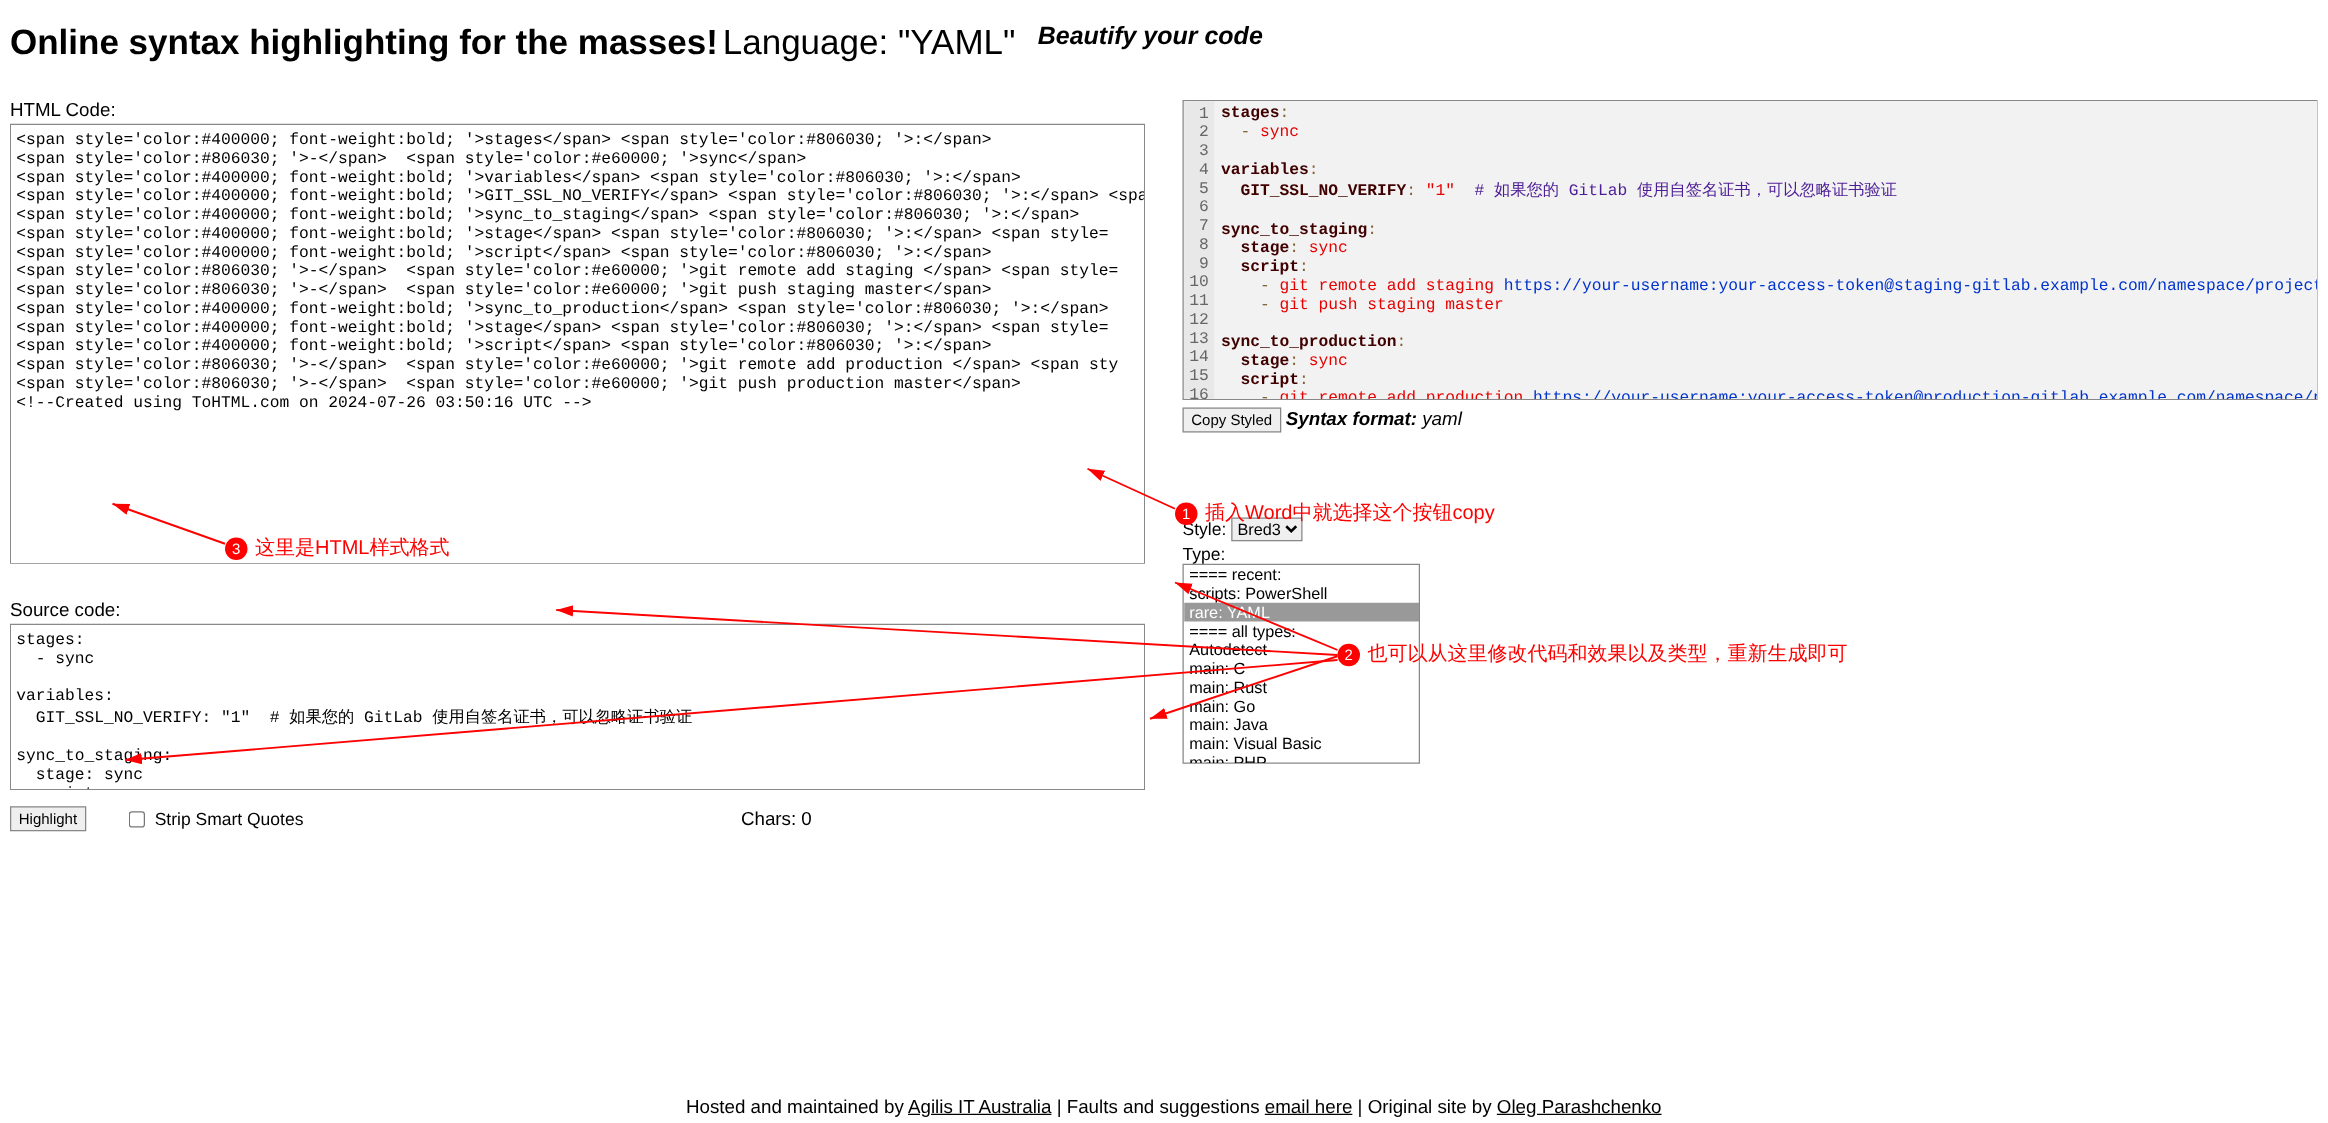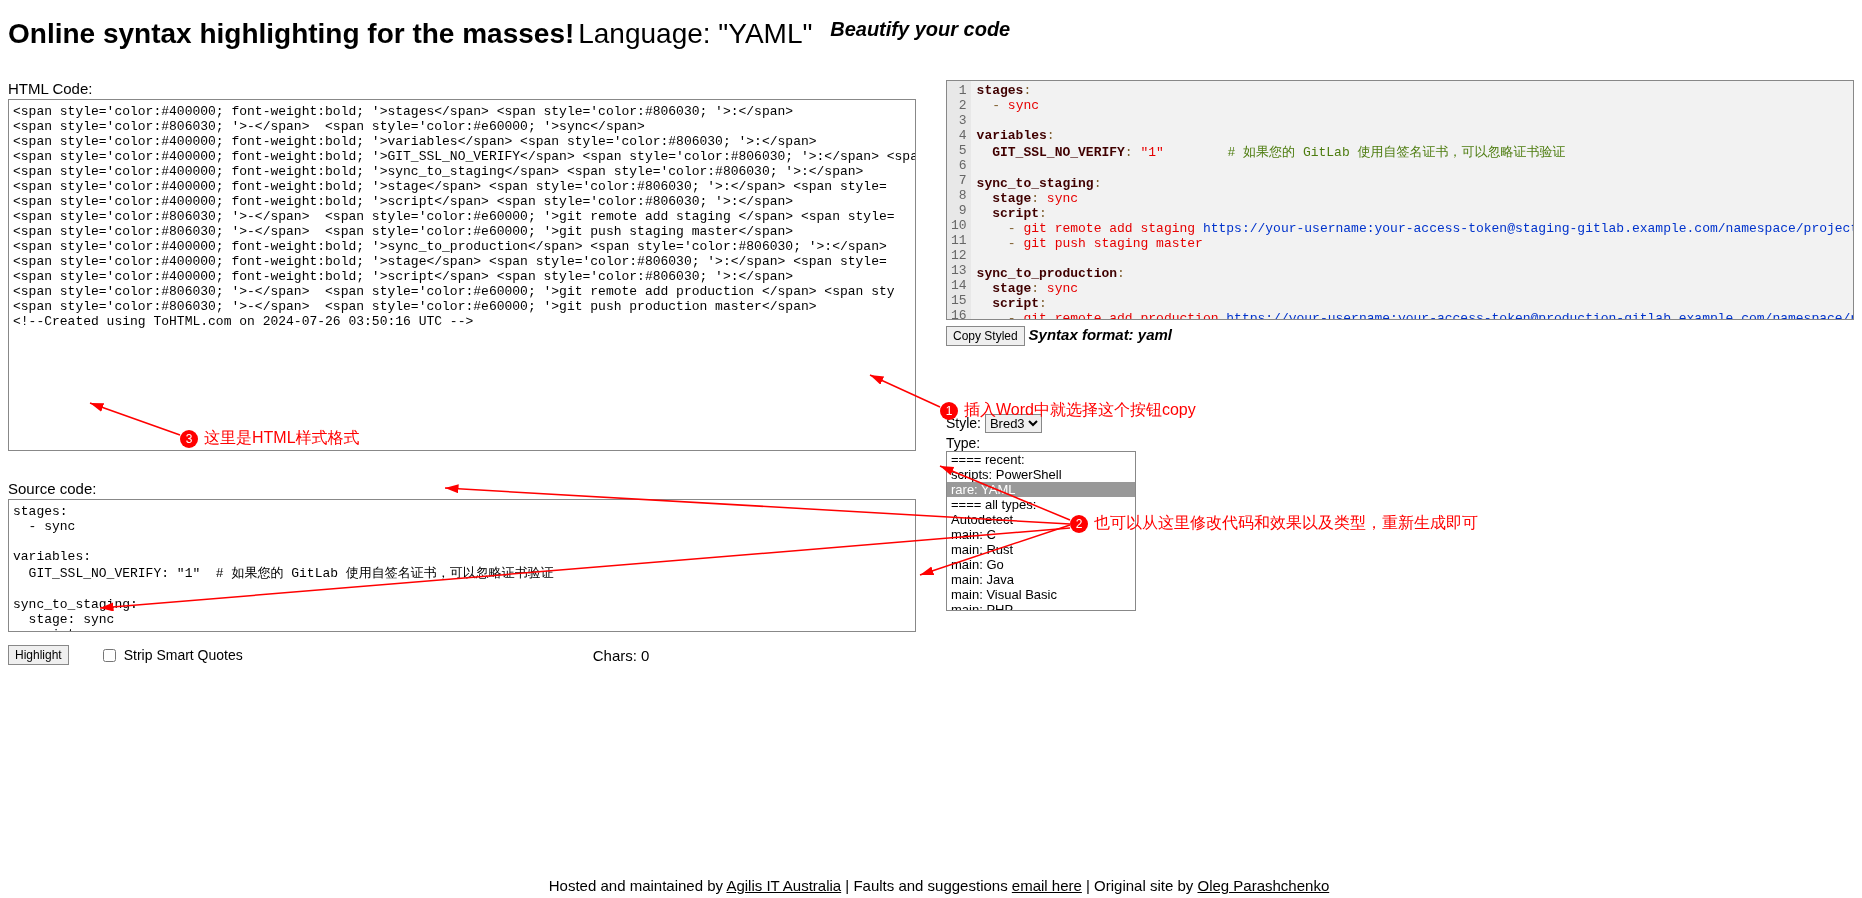--- a/index.html
+++ b/index.html
@@ -88,21 +88,21 @@
   .rtf-code {
     padding: 2px 6px;
     white-space: pre;
     flex: 1;
     overflow-x: auto;
   }
   .kw { color: #400000; font-weight: bold; }
   .colon { color: #806030; }
   .val { color: #e60000; }
   .url { color: #0033cc; }
-  .cmt { color: #4d7c0f; margin-left: 48px; }
+  .cmt { color: #4c1d95; }
   .syntax-row { margin-top: 6px; }
   .syntax-row .sf { font-style: italic; font-weight: bold; font-size: 15px; }
   .style-sel select {
     font-size: 13px;
     border: 1px solid #888;
   }
   .type-list {
     width: 190px;
     height: 160px;
     border: 1px solid #888;
@@ -251,21 +251,21 @@
   <span class="kw">stage</span><span class="colon">:</span> <span class="val">sync</span>
   <span class="kw">script</span><span class="colon">:</span>
     <span class="colon">-</span> <span class="val">git remote add production </span><span class="url">https://your-username:your-access-token@production-gitlab.example.com/namespace/project.git</span>
      
 </div>
     </div>
     <div class="syntax-row">
       <button>Copy Styled</button>
       <span class="sf">
         <span>Syntax format:</span>
-        <span style="font-style:italic; font-weight:bold;">yaml</span>
+        <span style="font-style:italic; font-weight:normal;">yaml</span>
       </span>
     </div>
 
     <div class="right-lower">
       <div>
         <div class="style-sel">
           <span>Style:</span>
           <select>
             <option>Bred3</option>
           </select>

